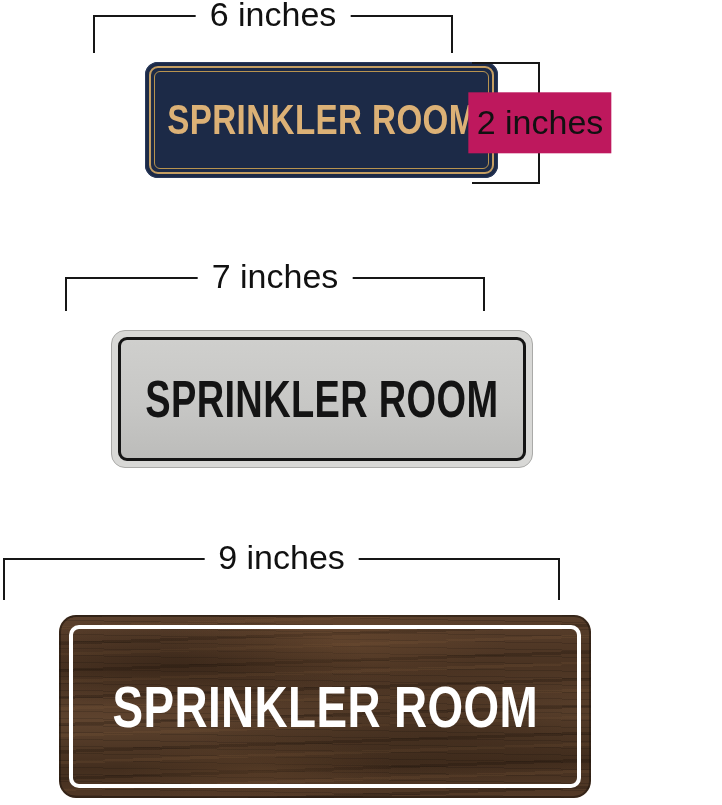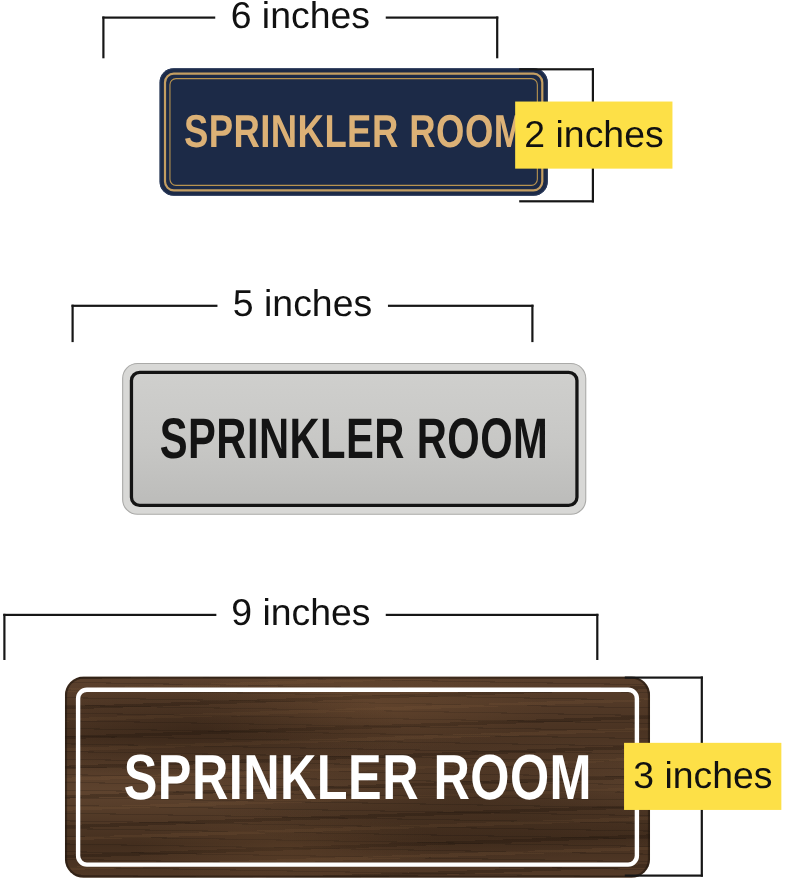--- a/index.html
+++ b/index.html
@@ -33,21 +33,21 @@
   .h-bracket{
     position:absolute;
     border-top:2px solid #161616;
     border-right:2px solid #161616;
     border-bottom:2px solid #161616;
   }
   .h-bracket .dim-label{
     position:absolute;
     top:50%;right:-2px;
     transform:translate(50%,-50%);
-    background:#fde047;
+    background:#be185d;
     padding:12px 8px;
     font-size:34px;
     color:#111111;
     white-space:nowrap;
     line-height:1.1;
   }
 
   
   .sign{position:absolute;display:flex;align-items:center;justify-content:center;margin-left:48px;}
   .sign-text{
@@ -141,36 +141,33 @@
         <span class="sign-text">SPRINKLER ROOM</span>
       </div>
     </div>
   </div>
 
   <div class="h-bracket" style="left:472px;top:62px;width:66px;height:118px;">
     <span class="dim-label">2 inches</span>
   </div>
 
   <div class="w-bracket" style="left:65px;top:277px;width:416px;height:32px;">
-    <span class="dim-label">5 inches</span>
+    <span class="dim-label">7 inches</span>
   </div>
 
   <div class="sign sign-silver">
     <div class="silver-inner">
       <span class="sign-text">SPRINKLER ROOM</span>
     </div>
   </div>
 
 
-  <div class="w-bracket" style="left:3px;top:558px;width:537px;height:40px;">
+  <div class="w-bracket" style="left:3px;top:558px;width:537px;height:40px;padding-left:16px;">
     <span class="dim-label">9 inches</span>
   </div>
 
   <div class="sign sign-wood">
     <div class="wood-line"></div>
     <span class="sign-text">SPRINKLER ROOM</span>
   </div>
 
-  <div class="h-bracket" style="left:568px;top:615px;width:69px;height:178px;">
-    <span class="dim-label">3 inches</span>
-  </div>
 
 </div>
 
 </body></html>

